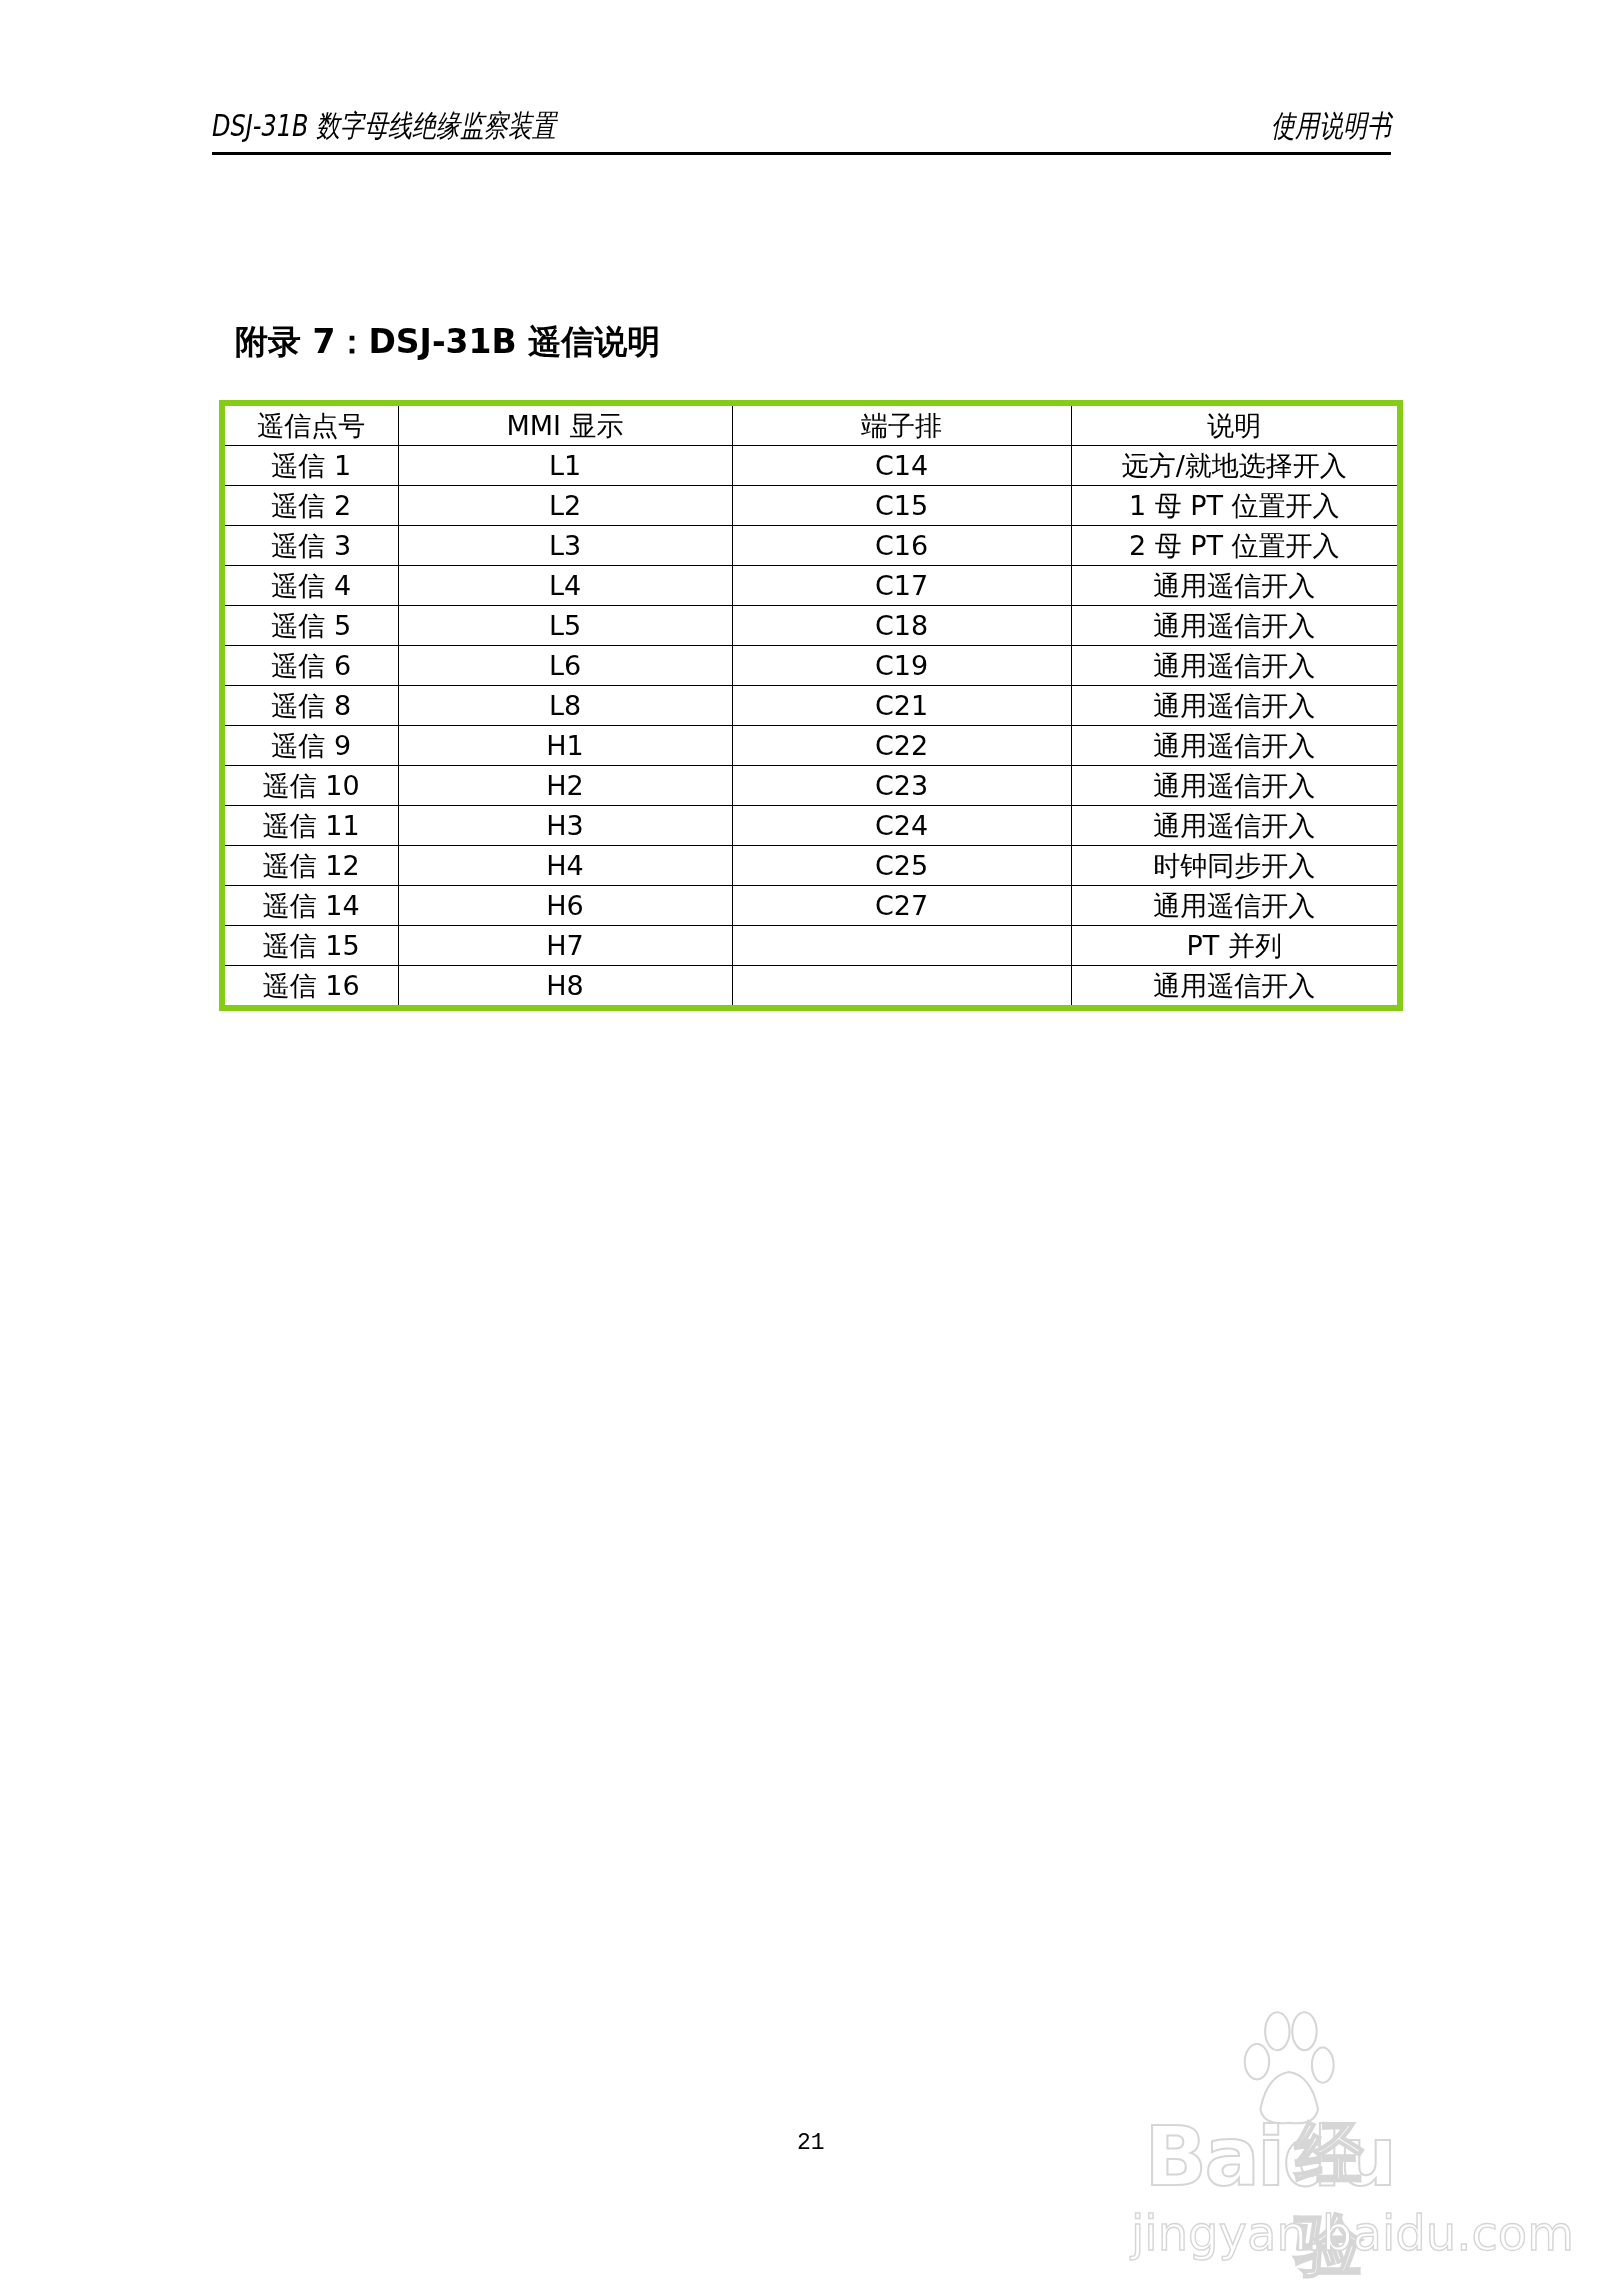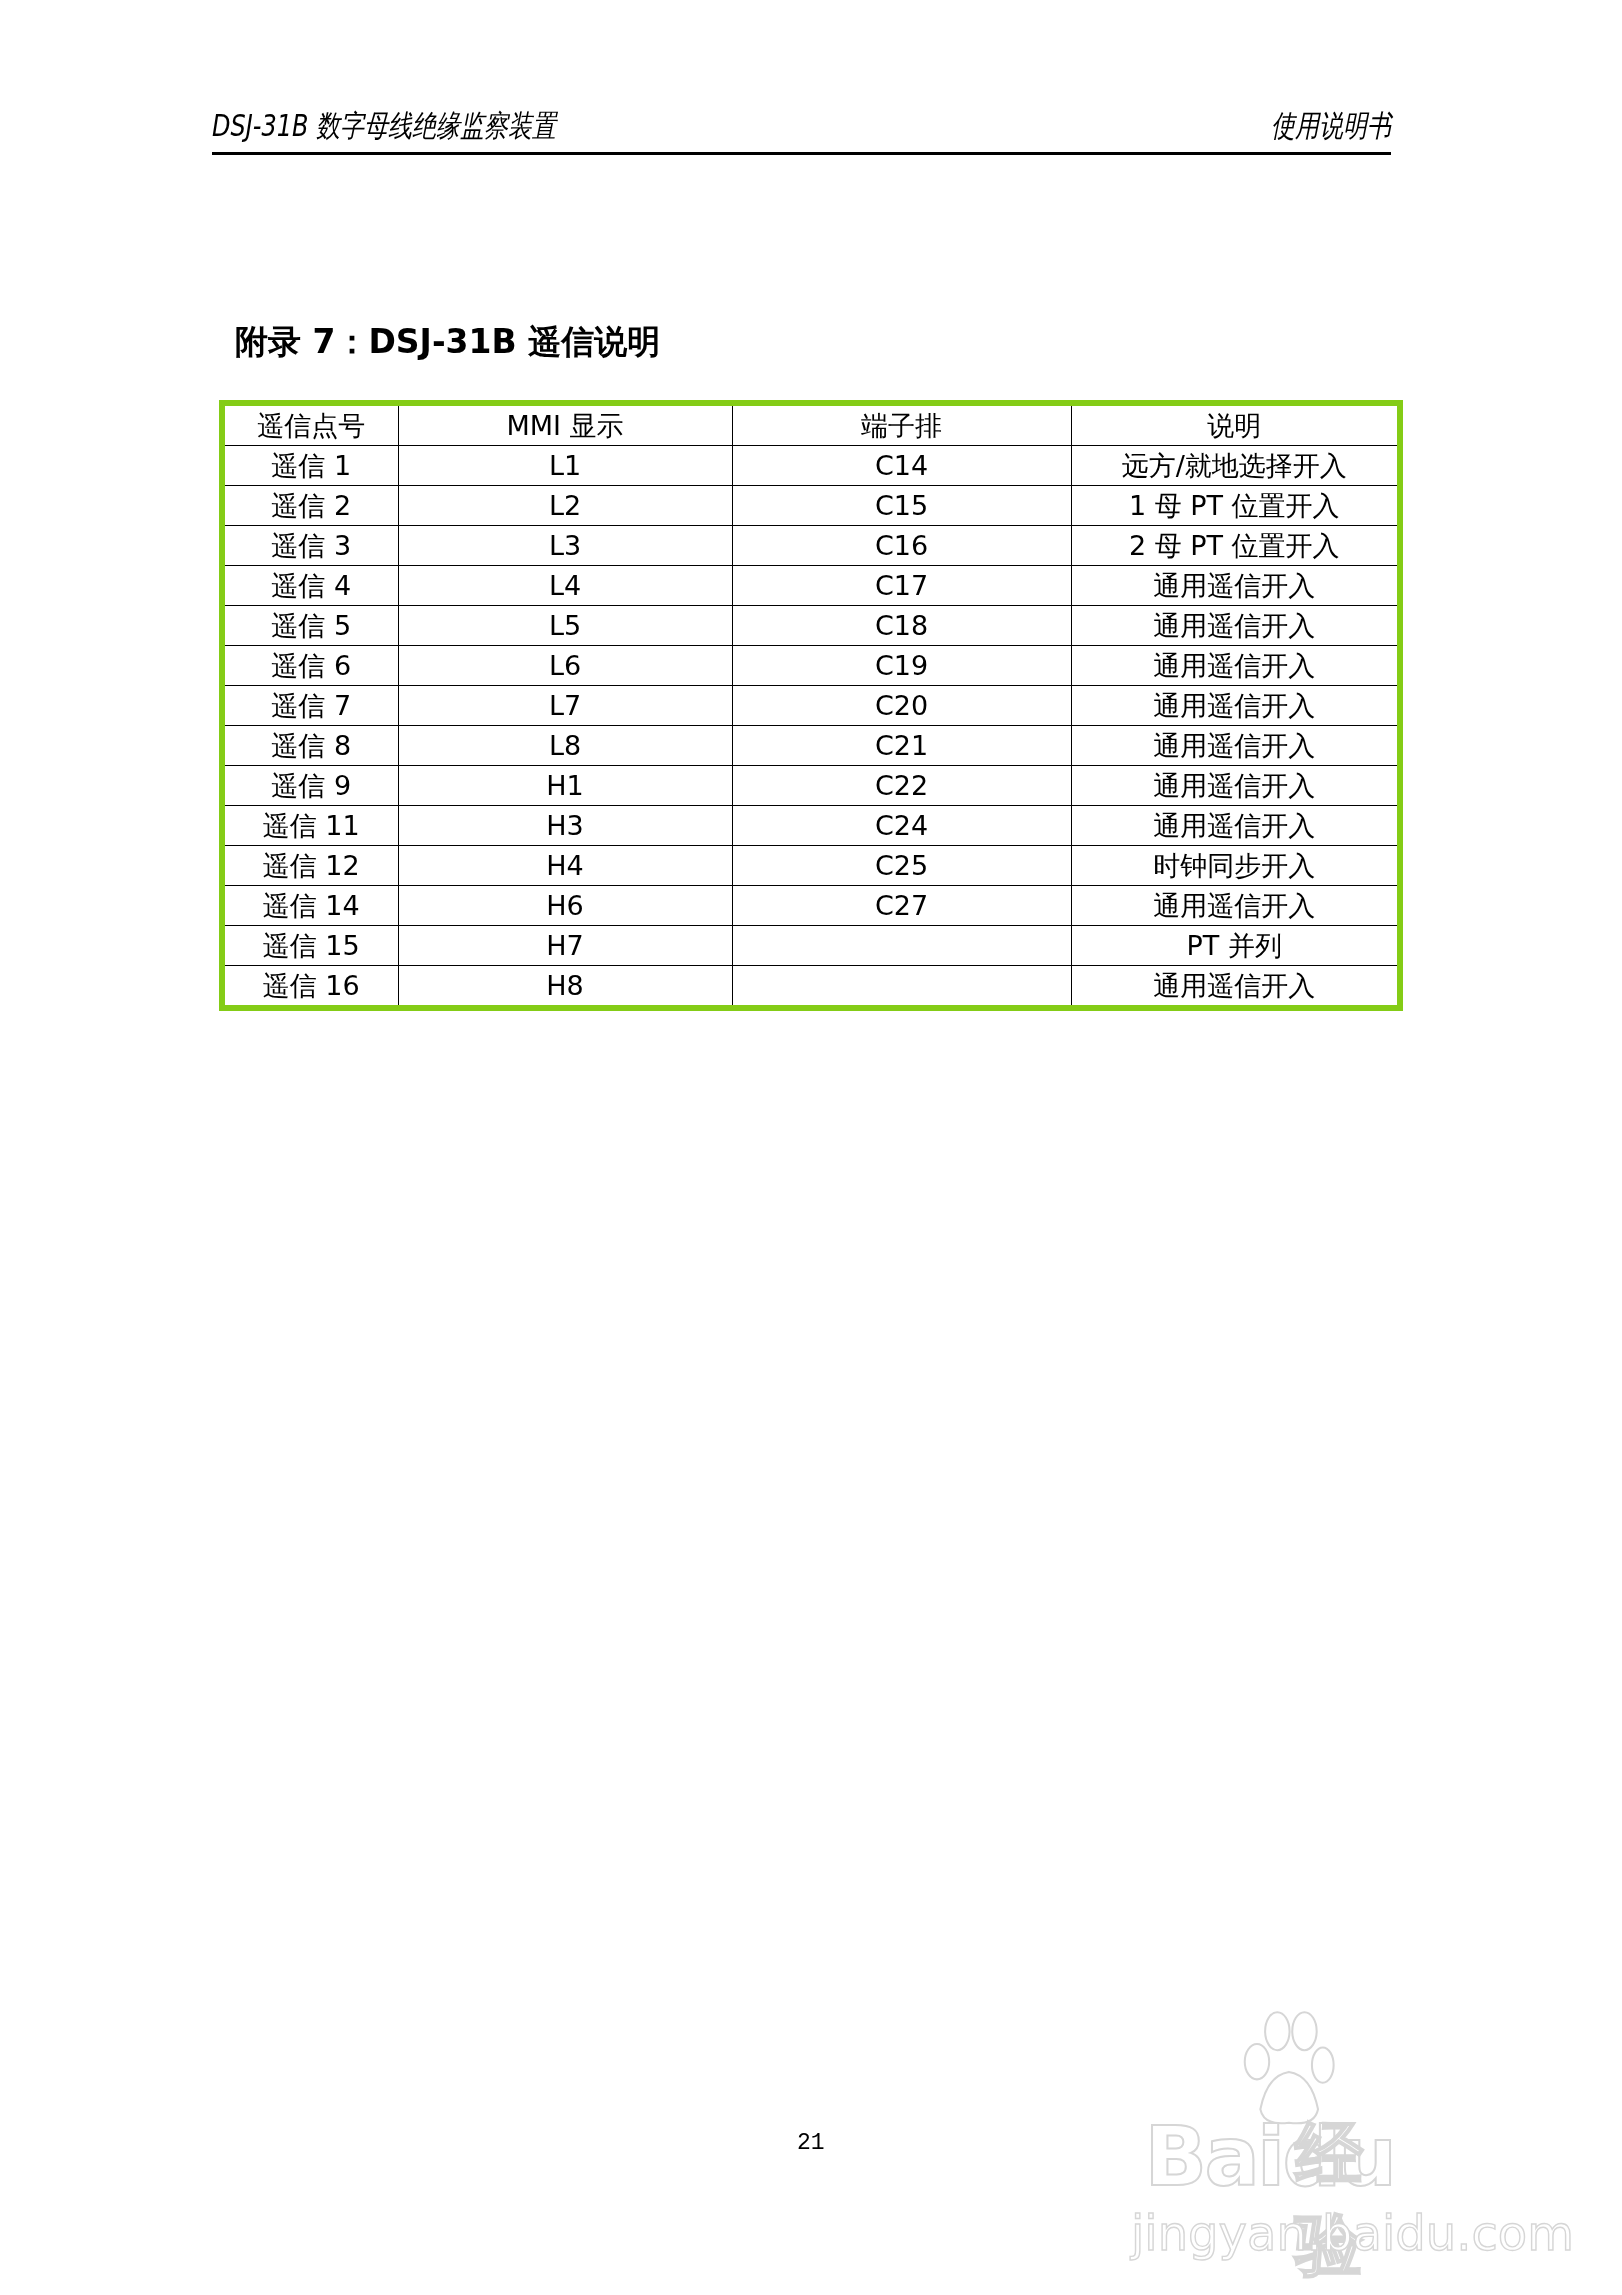--- a/index.html
+++ b/index.html
@@ -81,35 +81,35 @@
         <td>C18</td>
         <td>通用遥信开入</td>
       </tr>
       <tr>
         <td>遥信 6</td>
         <td>L6</td>
         <td>C19</td>
         <td>通用遥信开入</td>
       </tr>
       <tr>
-        <td>遥信 7</td>
-        <td>L7</td>
-        <td>C20</td>
-        <td>通用遥信开入</td>
-      </tr>
-      <tr>
         <td>遥信 8</td>
         <td>L8</td>
         <td>C21</td>
         <td>通用遥信开入</td>
       </tr>
       <tr>
         <td>遥信 9</td>
         <td>H1</td>
         <td>C22</td>
+        <td>通用遥信开入</td>
+      </tr>
+      <tr>
+        <td>遥信 10</td>
+        <td>H2</td>
+        <td>C23</td>
         <td>通用遥信开入</td>
       </tr>
       <tr>
         <td>遥信 11</td>
         <td>H3</td>
         <td>C24</td>
         <td>通用遥信开入</td>
       </tr>
       <tr>
         <td>遥信 12</td>

